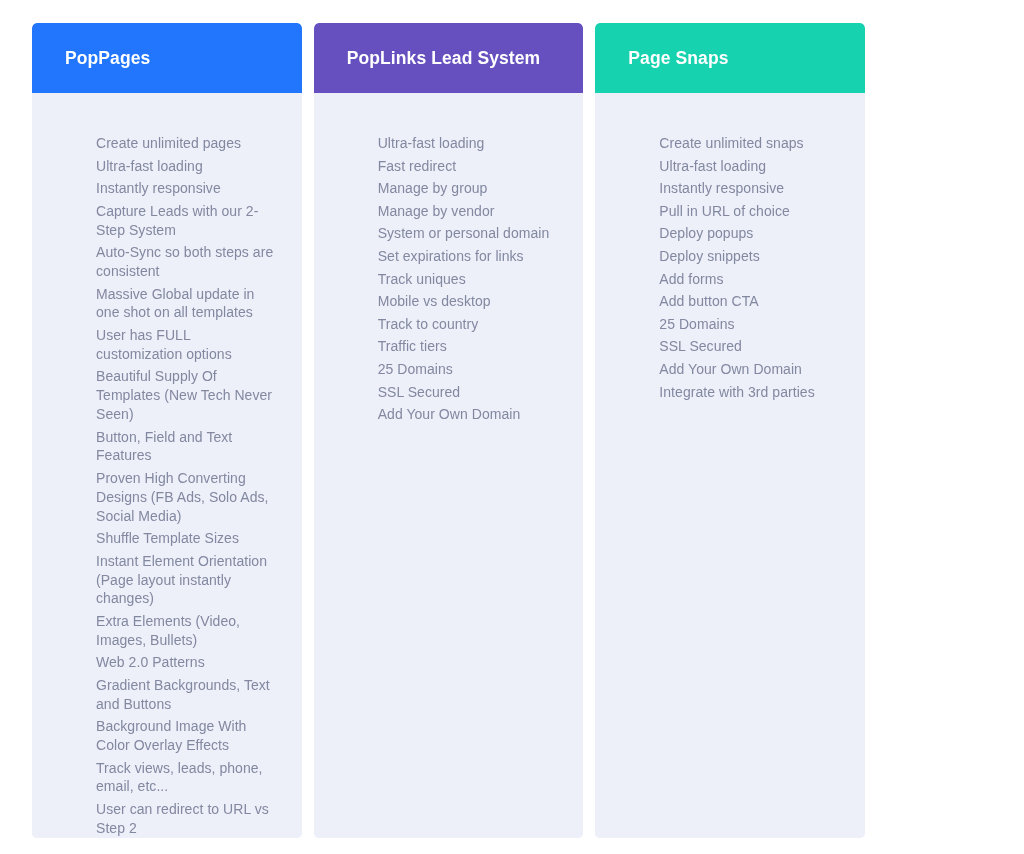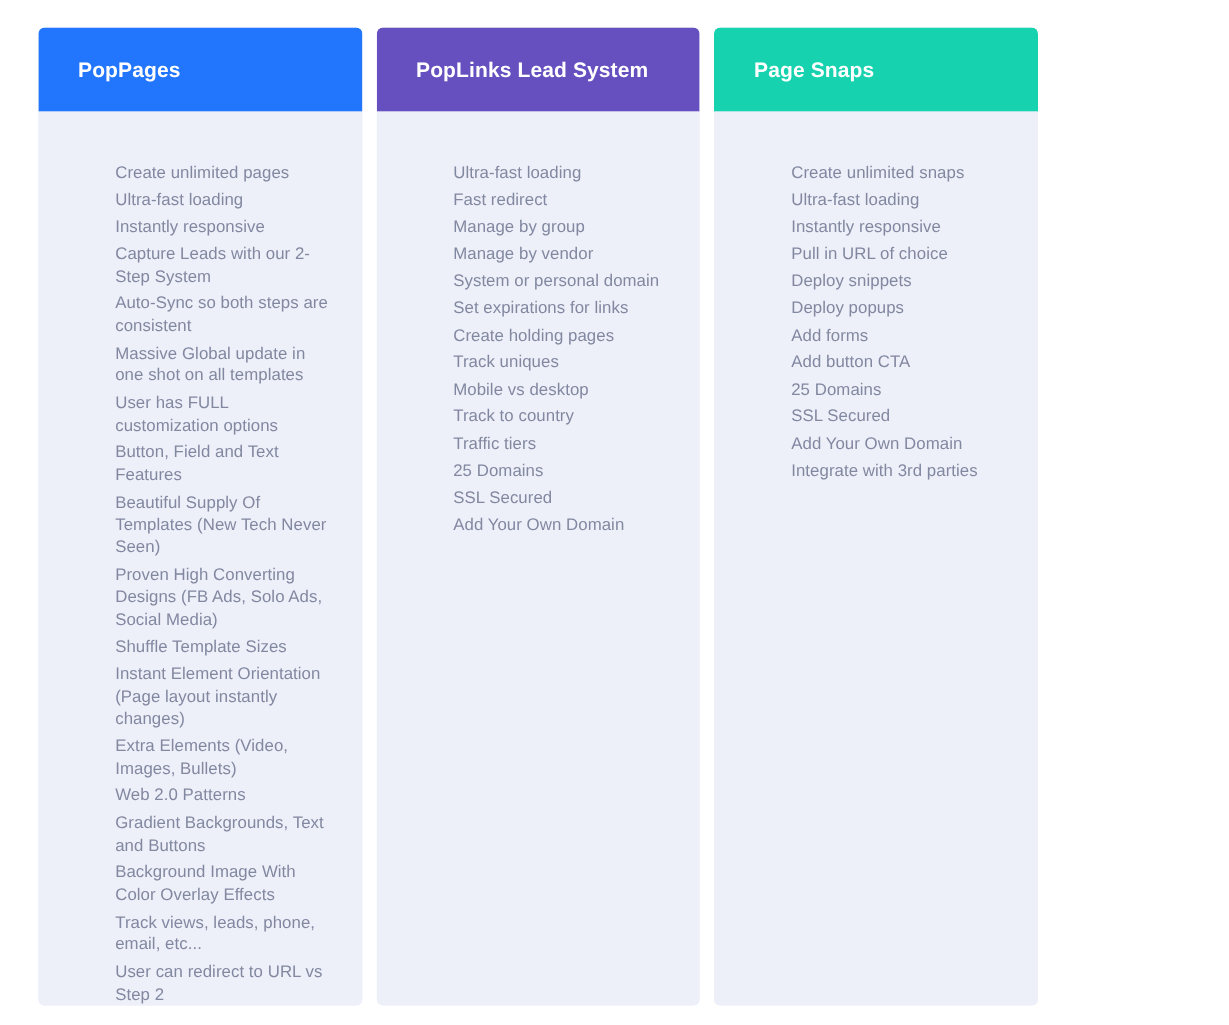--- a/index.html
+++ b/index.html
@@ -95,22 +95,22 @@
       </div>
       <div class="card-body">
         <ul class="feature-list">
           <li class="feature-item">Create unlimited pages</li>
           <li class="feature-item">Ultra-fast loading</li>
           <li class="feature-item">Instantly responsive</li>
           <li class="feature-item">Capture Leads with our 2-Step System</li>
           <li class="feature-item">Auto-Sync so both steps are consistent</li>
           <li class="feature-item">Massive Global update in one shot on all templates</li>
           <li class="feature-item">User has FULL customization options</li>
+          <li class="feature-item">Beautiful Supply Of Templates (New Tech Never Seen)</li>
           <li class="feature-item">Button, Field and Text Features</li>
-          <li class="feature-item">Beautiful Supply Of Templates (New Tech Never Seen)</li>
           <li class="feature-item">Proven High Converting Designs (FB Ads, Solo Ads, Social Media)</li>
           <li class="feature-item">Shuffle Template Sizes</li>
           <li class="feature-item">Instant Element Orientation (Page layout instantly changes)</li>
           <li class="feature-item">Extra Elements (Video, Images, Bullets)</li>
           <li class="feature-item">Web 2.0 Patterns</li>
           <li class="feature-item">Gradient Backgrounds, Text and Buttons</li>
           <li class="feature-item">Background Image With Color Overlay Effects</li>
           <li class="feature-item">Track views, leads, phone, email, etc...</li>
           <li class="feature-item">User can redirect to URL vs Step 2</li>
           <li class="feature-item">25 Domains</li>
@@ -124,43 +124,42 @@
         <div class="card-title">PopLinks Lead System</div>
       </div>
       <div class="card-body">
         <ul class="feature-list">
           <li class="feature-item">Ultra-fast loading</li>
           <li class="feature-item">Fast redirect</li>
           <li class="feature-item">Manage by group</li>
           <li class="feature-item">Manage by vendor</li>
           <li class="feature-item">System or personal domain</li>
           <li class="feature-item">Set expirations for links</li>
-          <li class="feature-item">Create holding pages</li>
           <li class="feature-item">Track uniques</li>
           <li class="feature-item">Mobile vs desktop</li>
           <li class="feature-item">Track to country</li>
           <li class="feature-item">Traffic tiers</li>
           <li class="feature-item">25 Domains</li>
           <li class="feature-item">SSL Secured</li>
           <li class="feature-item">Add Your Own Domain</li>
         </ul>
       </div>
     </div>
     <div class="card">
       <div class="card-header" style="background: rgb(22, 210, 174); align-items: center;">
         <div class="card-title">Page Snaps</div>
       </div>
       <div class="card-body">
         <ul class="feature-list">
           <li class="feature-item">Create unlimited snaps</li>
           <li class="feature-item">Ultra-fast loading</li>
           <li class="feature-item">Instantly responsive</li>
           <li class="feature-item">Pull in URL of choice</li>
+          <li class="feature-item">Deploy popups</li>
           <li class="feature-item">Deploy snippets</li>
-          <li class="feature-item">Deploy popups</li>
           <li class="feature-item">Add forms</li>
           <li class="feature-item">Add button CTA</li>
           <li class="feature-item">25 Domains</li>
           <li class="feature-item">SSL Secured</li>
           <li class="feature-item">Add Your Own Domain</li>
           <li class="feature-item">Integrate with 3rd parties</li>
         </ul>
       </div>
     </div>
   </div>

